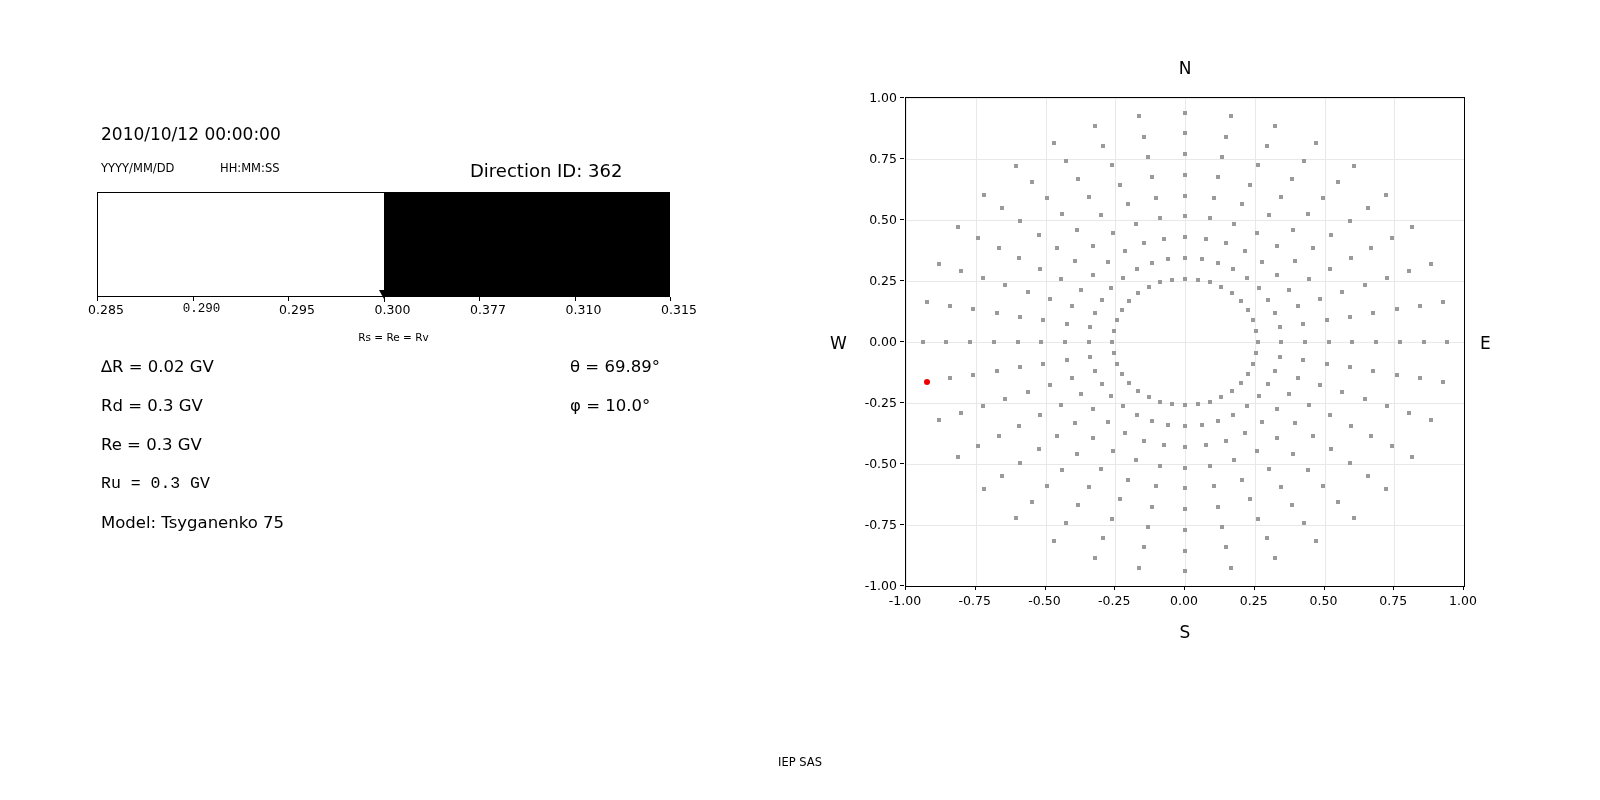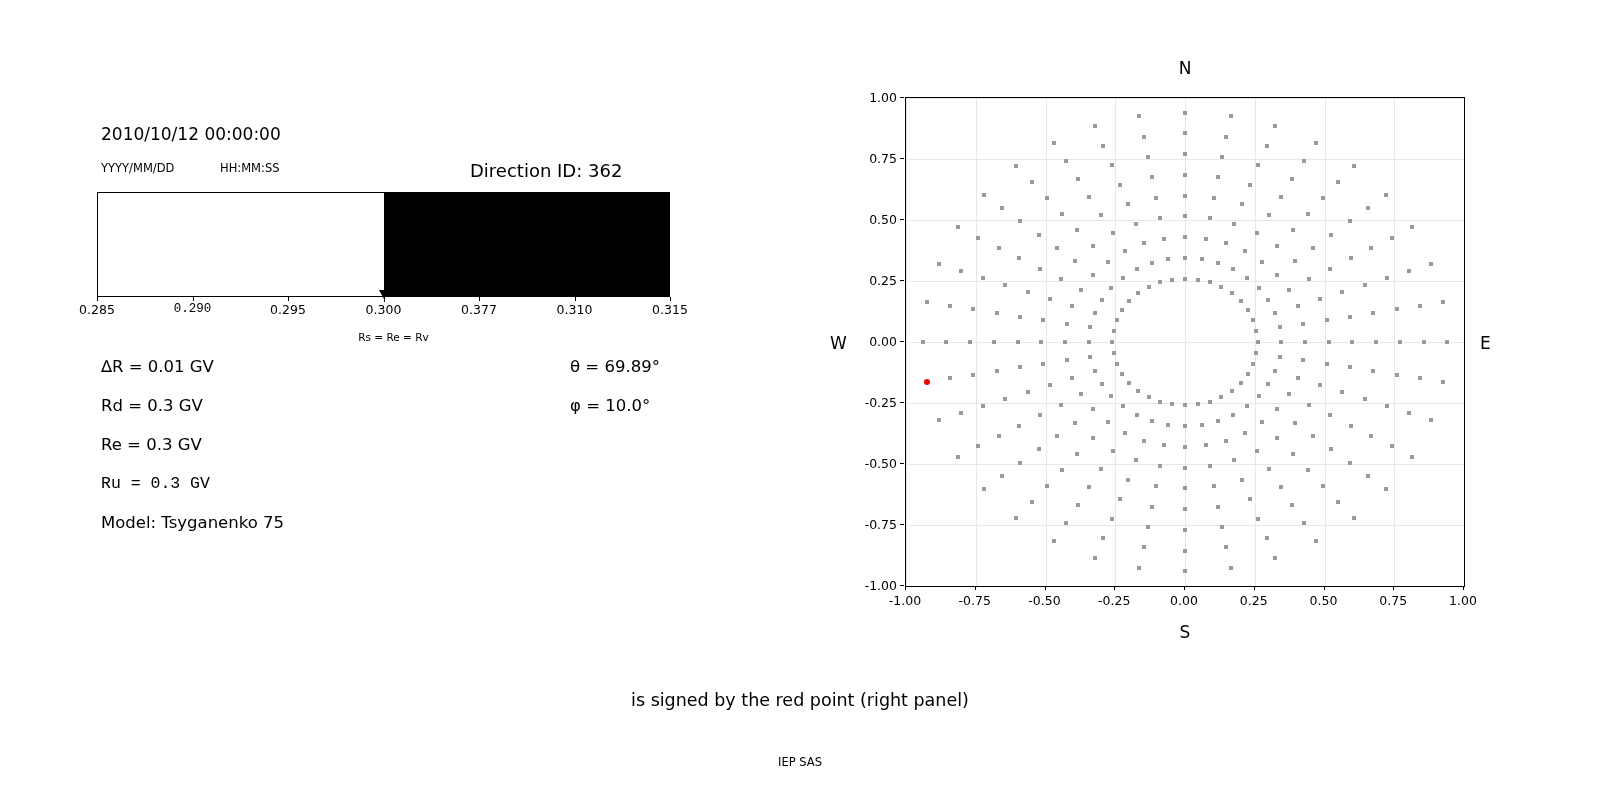--- a/index.html
+++ b/index.html
@@ -90,20 +90,21 @@
     width: 1px;
     height: 4px;
     background: #000000;
   }
   #penumbra-axis .ticklabel {
     position: absolute;
     top: 5px;
     font-size: 12.5px;
     transform: translateX(-50%);
     white-space: nowrap;
+    margin-left: 9px;
   }
   #penumbra-xlabel {
     position: absolute;
     left: 383px;
     top: 331px;
     font-size: 10.5px;
     transform: translateX(-50%);
     white-space: nowrap;
   }
   
@@ -271,21 +272,21 @@
       <div class="tick" style="left: 382px;"></div>
       <div class="ticklabel" style="left: 382px;">0.377</div>
       <div class="tick" style="left: 477.5px;"></div>
       <div class="ticklabel" style="left: 477.5px;">0.310</div>
       <div class="tick" style="left: 573px;"></div>
       <div class="ticklabel" style="left: 573px;">0.315</div>
     </div>
 
   <div id="penumbra-xlabel" style="left: 393.5px;">Rs = Re = Rv</div>
 
-  <div class="param" id="param-dr">∆R = 0.01 GV</div>
+  <div class="param" id="param-dr">∆R = 0.02 GV</div>
   <div class="param" id="param-rd">Rd = 0.3 GV</div>
   <div class="param" id="param-re">Re = 0.3 GV</div>
   <div class="param" id="param-ru">Ru = 0.3 GV</div>
   <div class="param" id="param-model">Model: Tsyganenko 75</div>
   <div class="param" id="param-theta">θ = 69.89°</div>
   <div class="param" id="param-phi">φ = 10.0°</div>
 </div>
 
 <div id="right-panel">
   <div id="sky-axes">
@@ -670,15 +671,14 @@
     <div class="sky-ytick" style="left: 49px; width: 48px; top: 280px;">0.25</div>
     <div class="sky-tickmark-y" style="left: 100px; top: 219px;"></div>
     <div class="sky-ytick" style="left: 49px; width: 48px; top: 219px;">0.50</div>
     <div class="sky-tickmark-y" style="left: 100px; top: 158px;"></div>
     <div class="sky-ytick" style="left: 49px; width: 48px; top: 158px;">0.75</div>
     <div class="sky-tickmark-y" style="left: 100px; top: 97px;"></div>
     <div class="sky-ytick" style="left: 49px; width: 48px; top: 97px;">1.00</div>
   </div>
 
 <div id="caption">
-  <div>is signed by the red point (right panel)</div>
 </div>
 <div id="footer">IEP SAS</div>
 
 </body></html>

